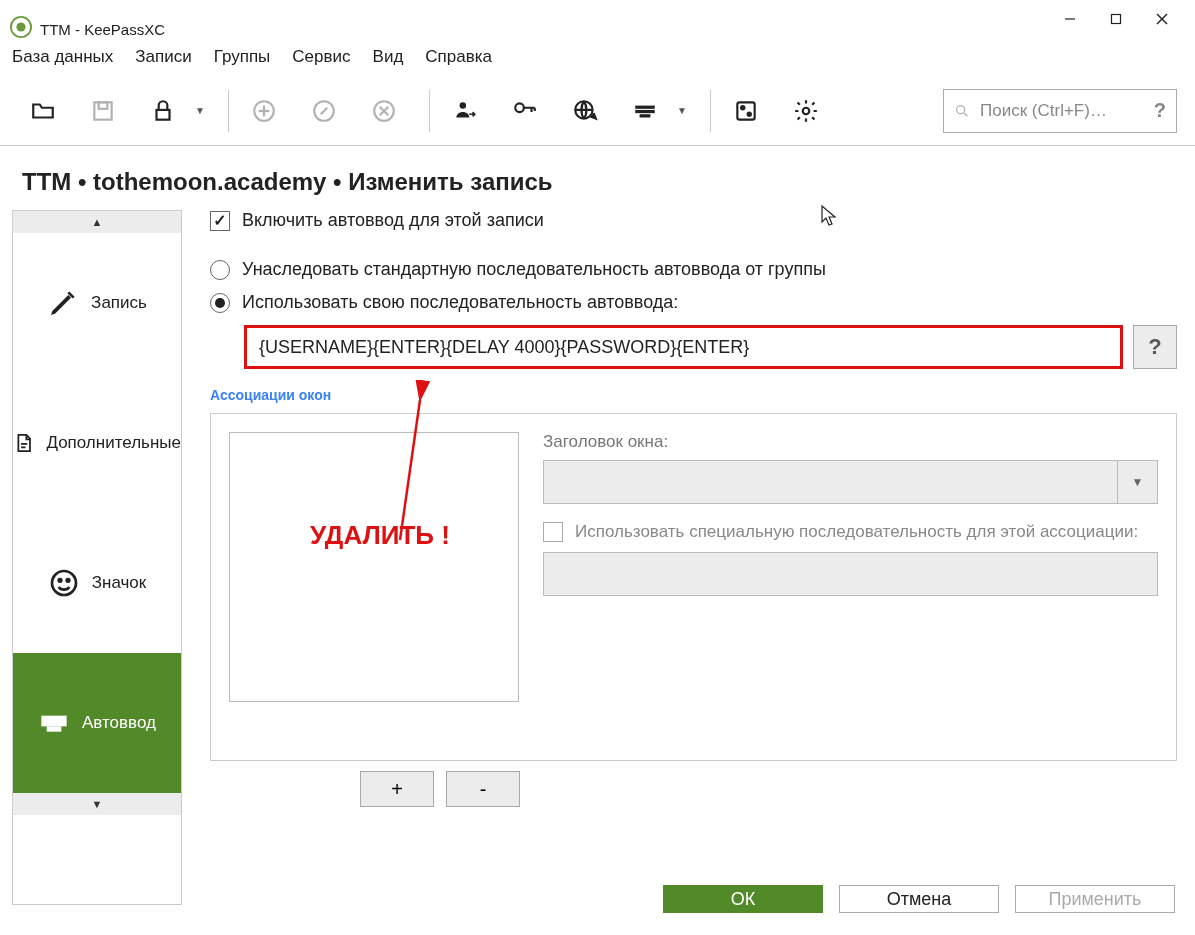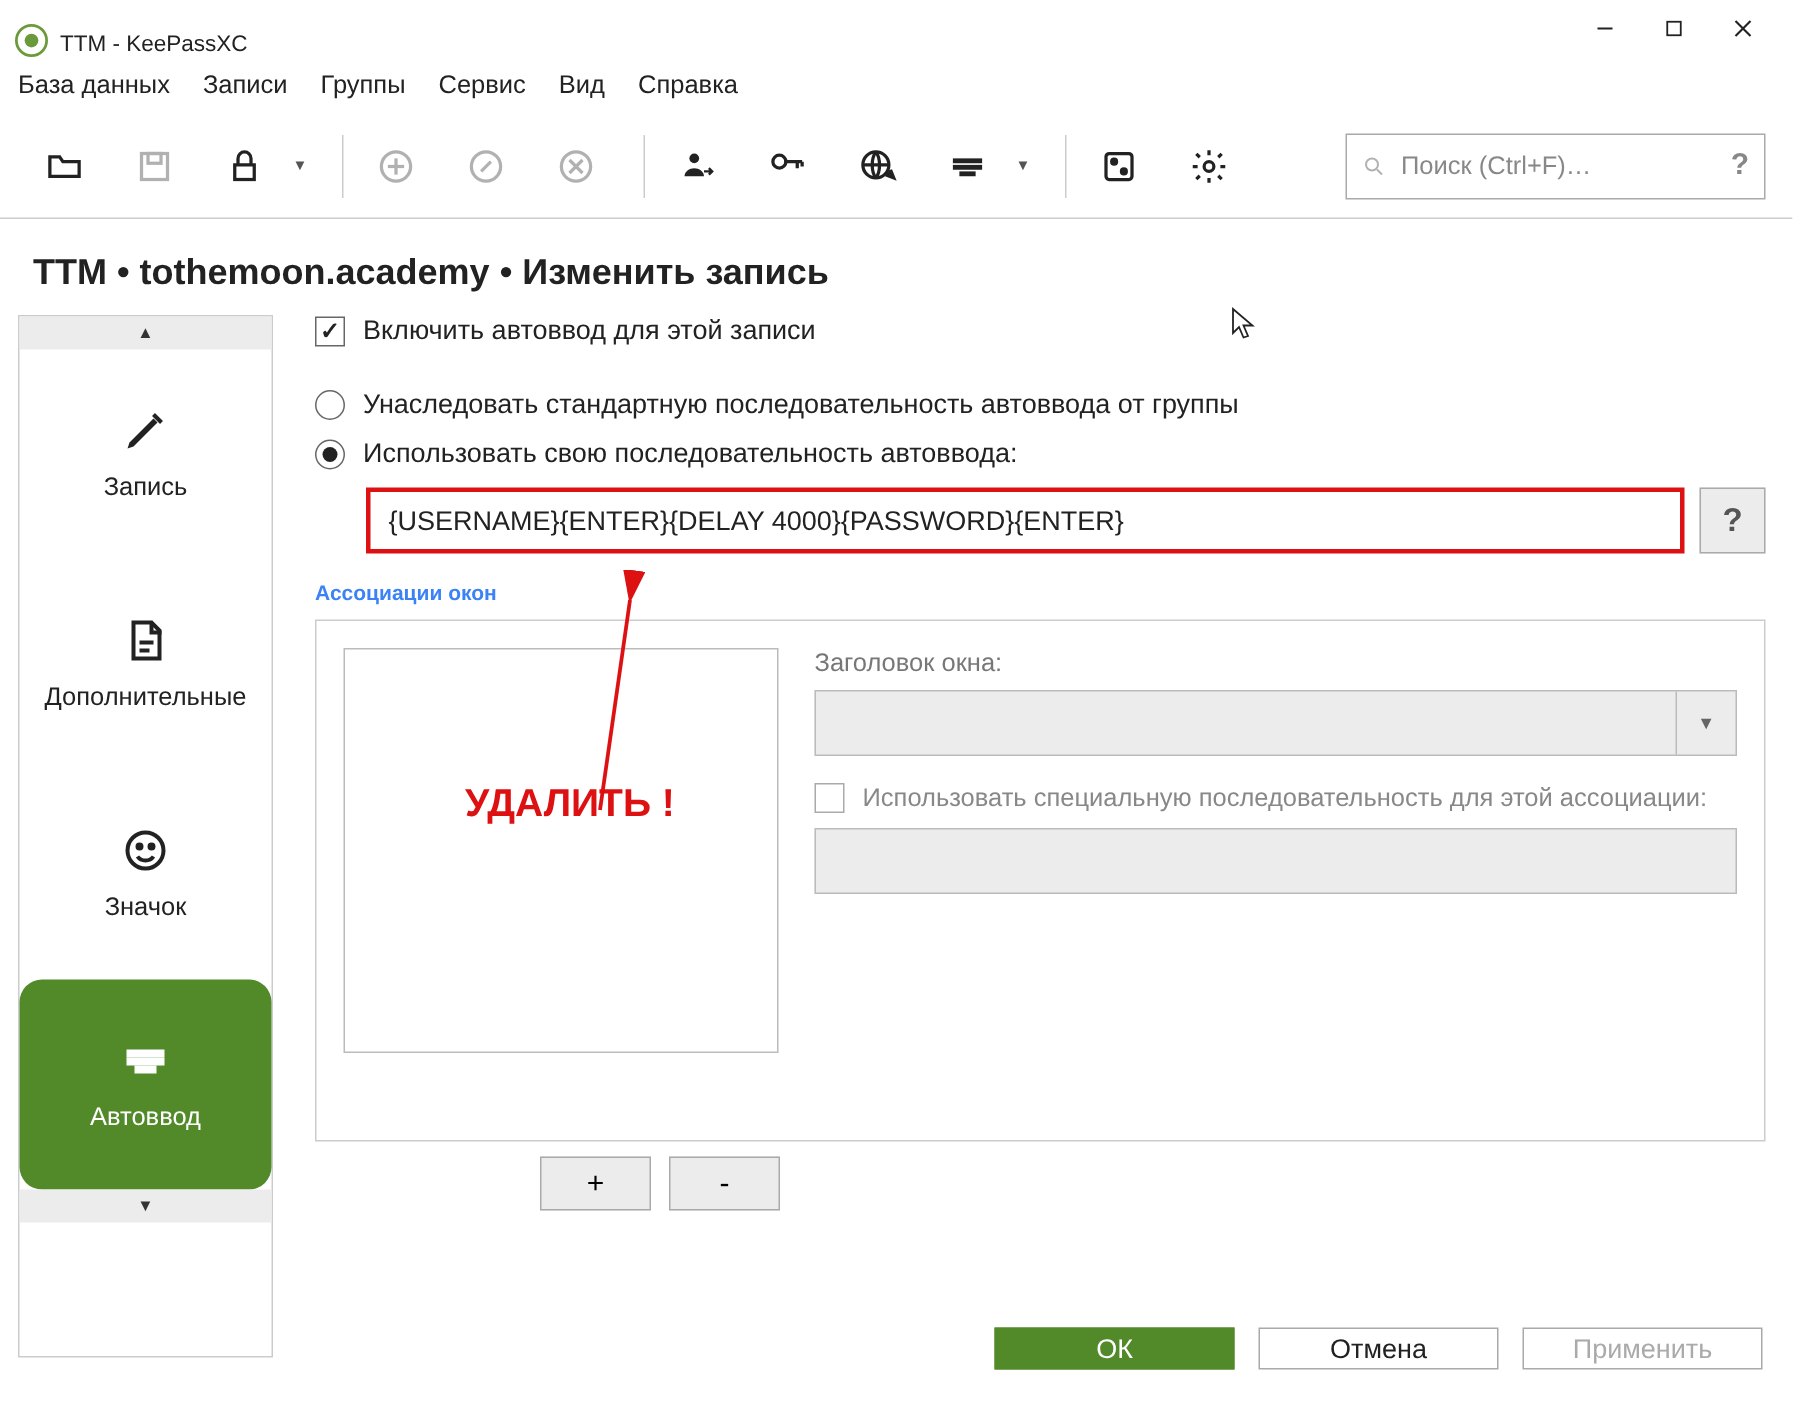--- a/index.html
+++ b/index.html
@@ -17,36 +17,36 @@
 .menubar { height: 38px; display: flex; align-items: center; padding: 0 12px; gap: 22px; font-size: 17px; }
 .menubar span { cursor: default; }
 
 
 .toolbar { height: 70px; border-bottom: 1px solid #ccc; display: flex; align-items: center; padding: 0 18px; gap: 0; }
 .toolbtn { width: 50px; height: 50px; display: flex; align-items: center; justify-content: center; margin-right: 10px; }
 .toolbtn svg { width: 26px; height: 26px; }
 .toolbtn.disabled { opacity: 0.35; }
 .toolsep { width: 1px; height: 42px; background: #ccc; margin: 0 10px; }
 .tool-dropdown { width: 16px; display: flex; align-items: center; justify-content: center; color: #555; font-size: 10px; margin-left: -6px; margin-right: 10px; }
-.search-box { margin-left: auto; width: 280px; height: 44px; border: 1px solid #aaa; display: flex; align-items: center; padding: 0 10px; }
+.search-box { margin-left: auto; width: 234px; height: 44px; border: 1px solid #aaa; display: flex; align-items: center; padding: 0 10px; }
 .search-box svg { width: 16px; height: 16px; margin-right: 10px; opacity: 0.5; }
 .search-box .ph { color: #888; font-size: 17px; flex: 1; }
 .search-box .q { color: #888; font-size: 20px; font-weight: bold; }
 
 
 .heading { padding: 22px 22px 14px 22px; font-size: 24px; font-weight: bold; }
 
 
 .content { display: flex; height: 695px; padding: 0 18px 0 12px; }
 
 
 .sidebar { width: 170px; display: flex; flex-direction: column; border: 1px solid #ccc; background: #fff; }
 .side-arrow { height: 22px; background: #ececec; display: flex; align-items: center; justify-content: center; font-size: 11px; color: #333; }
-.side-tab { height: 140px; display: flex; flex-direction: column; align-items: center; justify-content: center; gap: 12px; font-size: 17px; }
-.side-tab.active { background: #528929; color: #fff; border-radius: 15px; }
+.side-tab { height: 140px; display: flex; flex-direction: row; align-items: center; justify-content: center; gap: 12px; font-size: 17px; }
+.side-tab.active { background: #528929; color: #fff; }
 .side-tab svg { width: 32px; height: 32px; }
 .side-tab.active svg { fill: #fff; stroke: #fff; }
 
 
 .form { flex: 1; padding: 0 0 0 28px; }
 .row { display: flex; align-items: center; margin-bottom: 12px; }
 .chk { width: 20px; height: 20px; border: 1.5px solid #666; margin-right: 12px; display: flex; align-items: center; justify-content: center; }
 .chk.checked::after { content: "✓"; font-size: 16px; font-weight: bold; }
 .radio { width: 20px; height: 20px; border: 1.5px solid #666; border-radius: 50%; margin-right: 12px; display: flex; align-items: center; justify-content: center; }
 .radio.checked::after { content: ""; width: 10px; height: 10px; background: #222; border-radius: 50%; }

